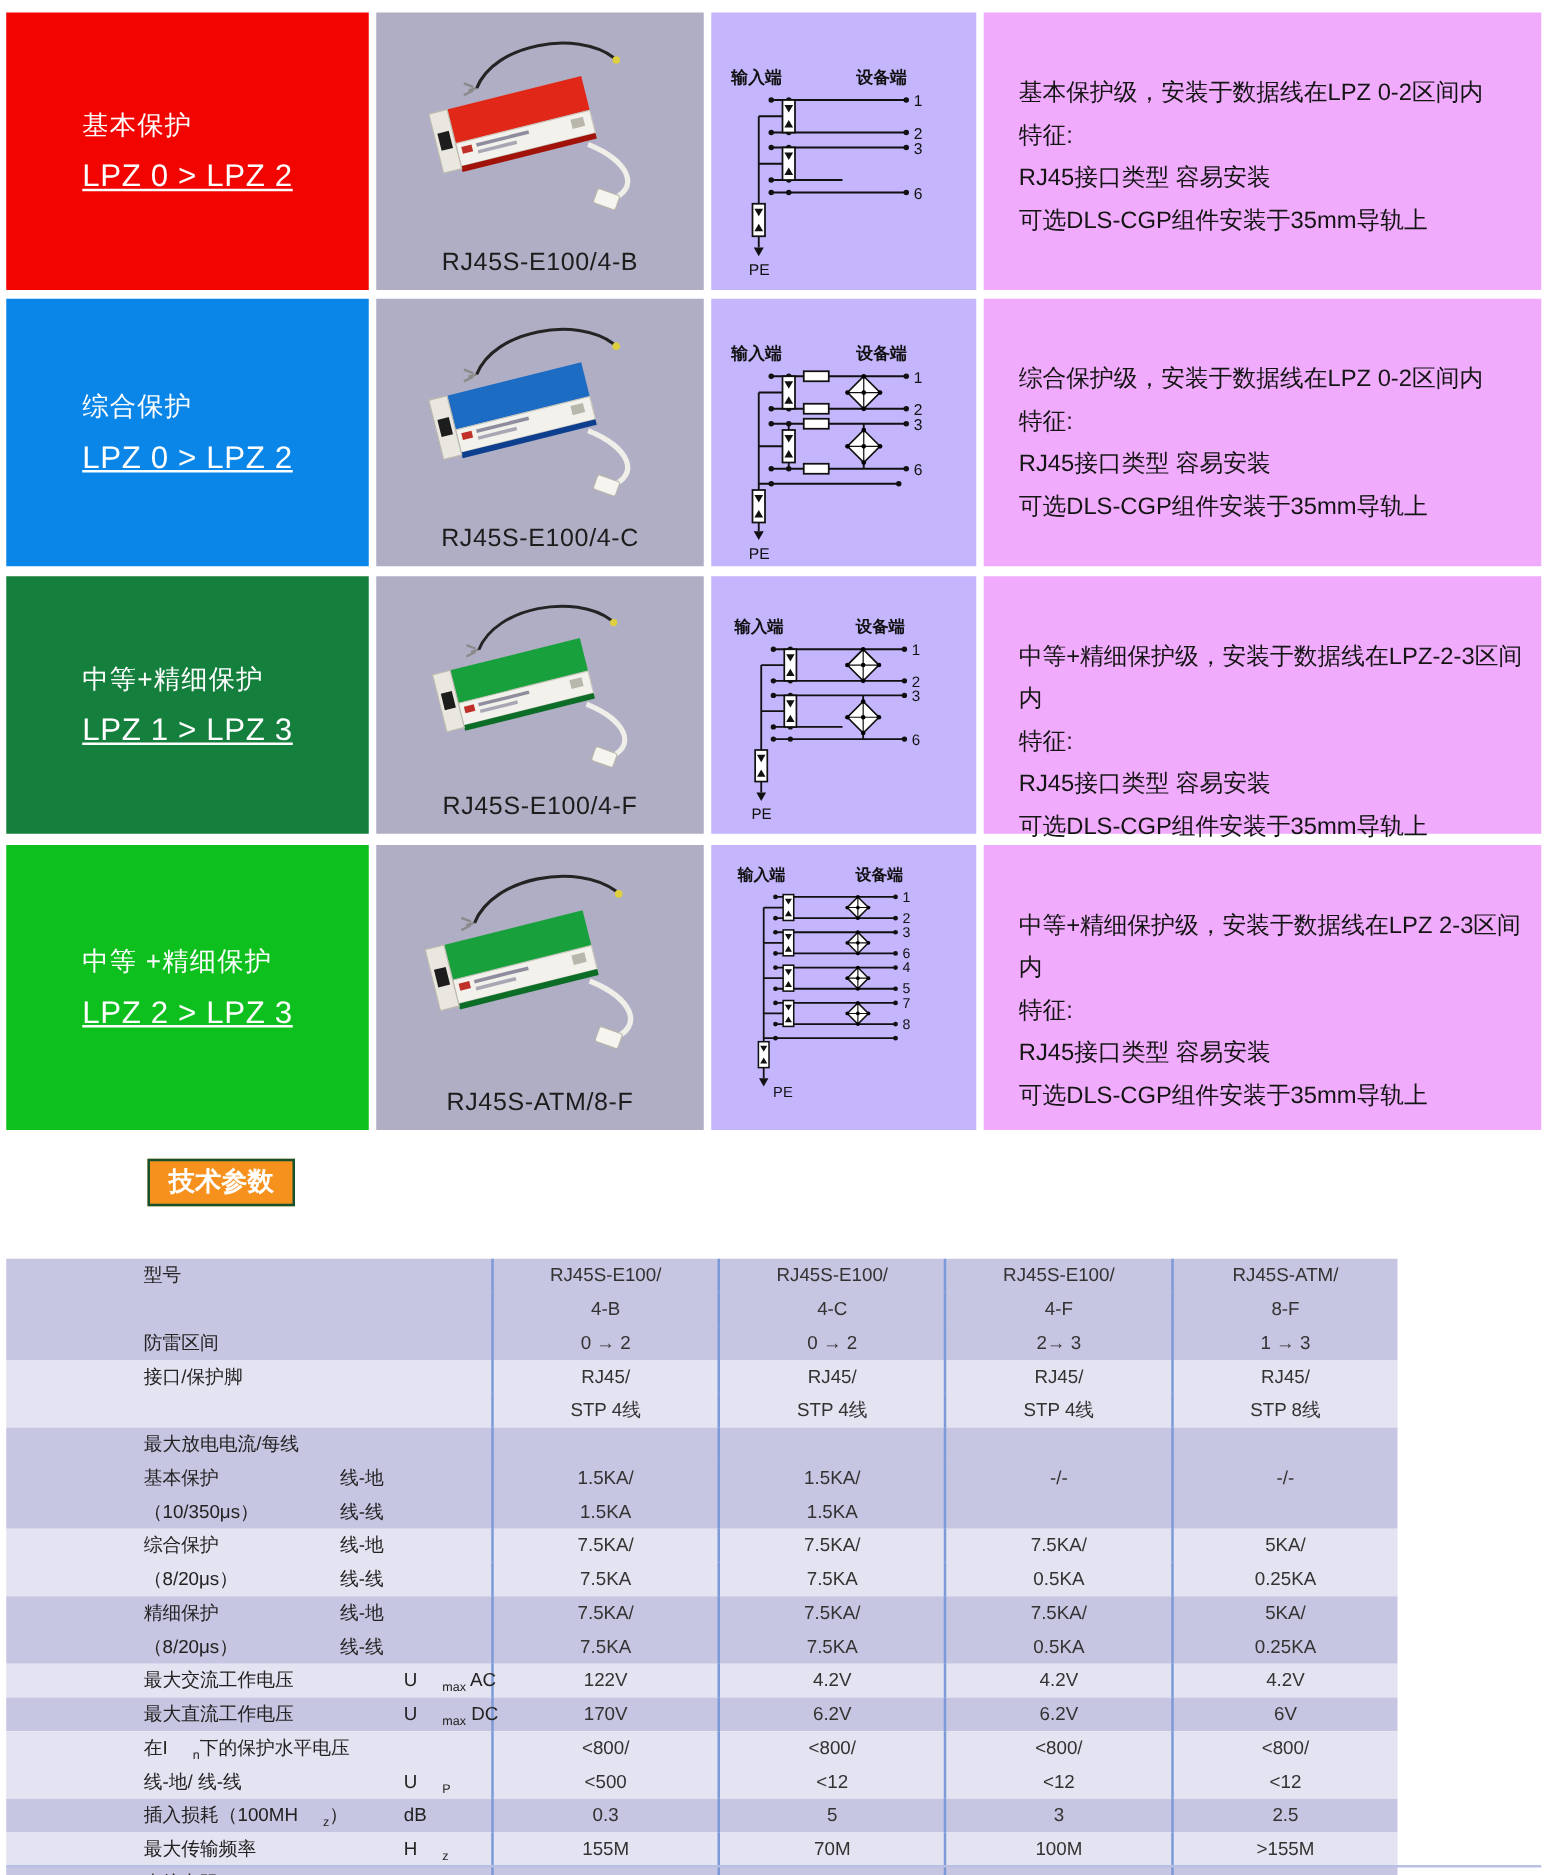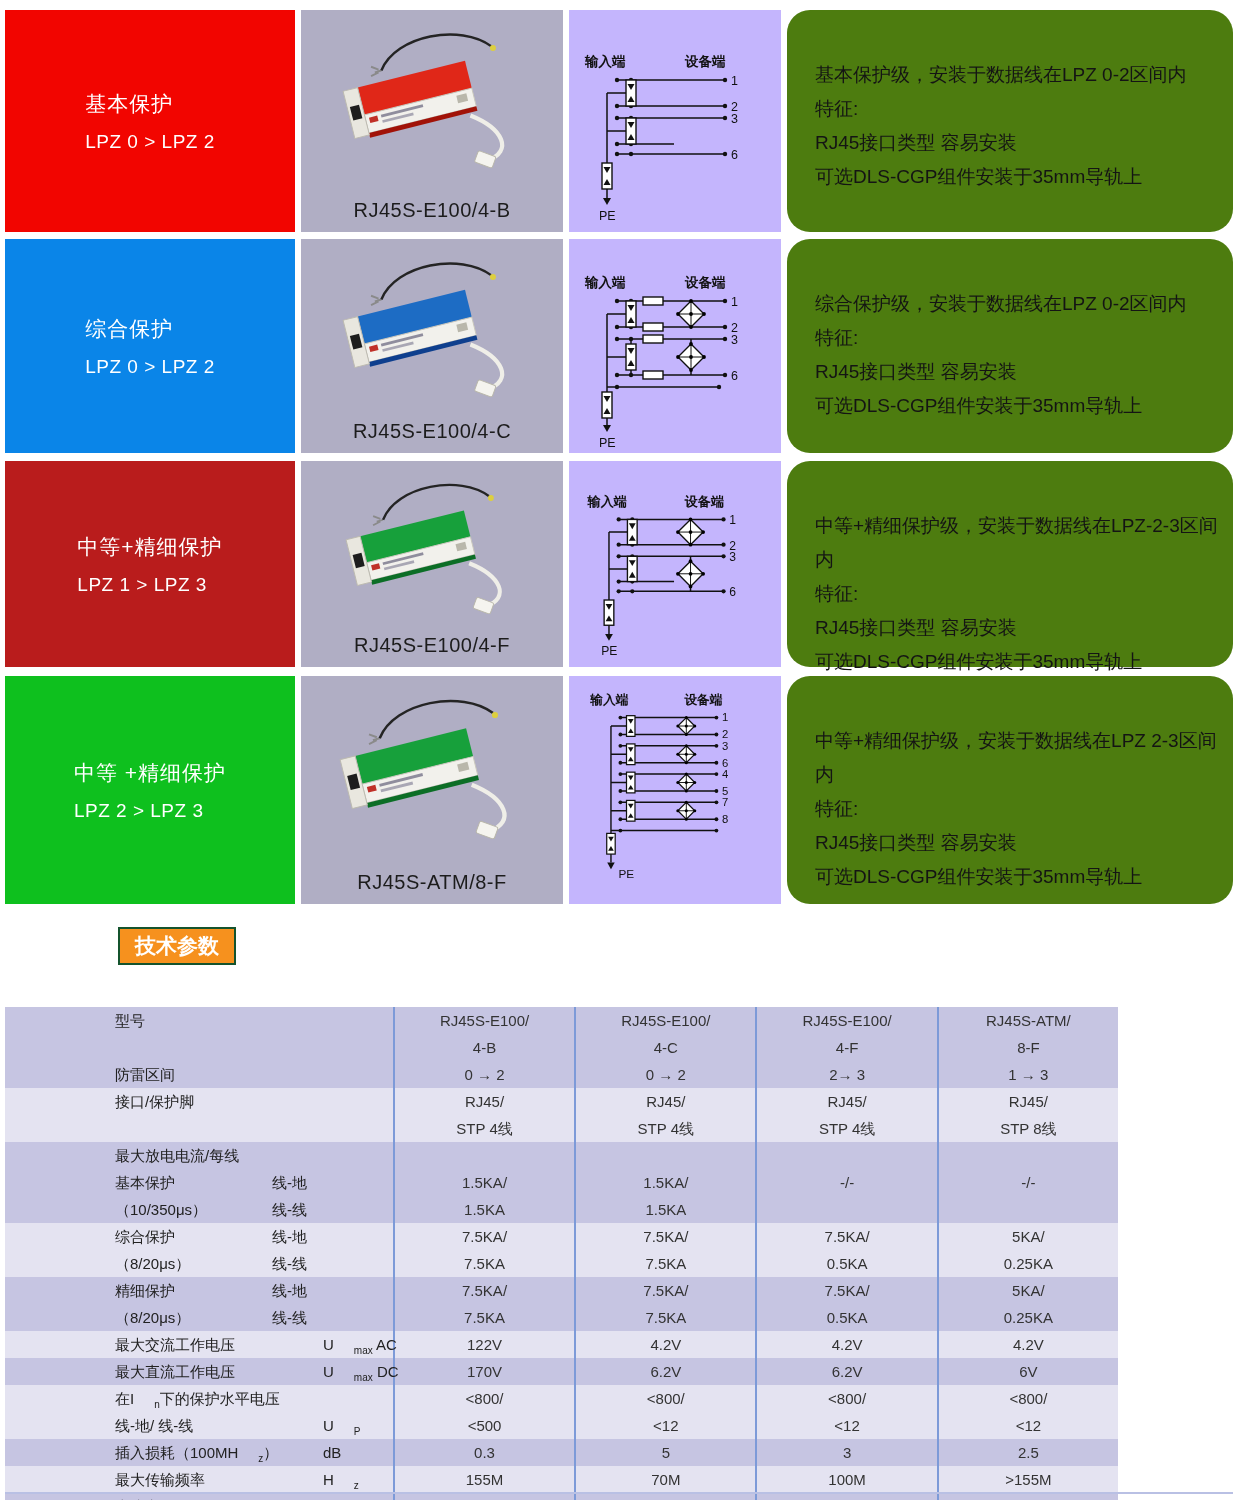--- a/index.html
+++ b/index.html
@@ -9,33 +9,33 @@
   
   .prow{position:absolute;left:5px;width:1228px;display:flex;gap:6px;}
   .prow.r0{top:10px;height:222px}
   .prow.r1{top:239px;height:214px}
   .prow.r2{top:461px;height:206px}
   .prow.r3{top:676px;height:228px}
 
   .c-level{width:290px;display:flex;align-items:center;justify-content:center;color:#fff;}
   .level-inner{text-align:left;}
   .grade{font-size:21px;letter-spacing:1px;}
-  .zone{font-size:19px;margin-top:13px;letter-spacing:.5px;}
+  .zone{font-size:25px;margin-top:13px;letter-spacing:.5px;text-decoration:underline;}
 
   .c-photo{width:262px;background:#b0aec4;display:flex;flex-direction:column;align-items:center;}
   .c-photo svg{display:block;margin-top:8px;}
   .model{margin-top:auto;margin-bottom:10px;font-size:20px;color:#1c1c1c;letter-spacing:.5px;}
 
   .c-circuit{width:212px;background:#c4b5fd;display:flex;align-items:flex-end;justify-content:center;}
   .c-circuit svg{display:block;}
   .c-circuit text{fill:#111;}
   .cw{stroke:#111;stroke-width:1.5;fill:none;}
   .cd{fill:#111;}
 
-  .c-desc{flex:1;background:#4d7c0f;padding:48px 10px 0 28px;box-sizing:border-box;border-radius:23px;}
+  .c-desc{flex:1;background:#f0abfc;padding:48px 10px 0 28px;box-sizing:border-box;}
   .c-desc p{margin:0;font-size:19px;line-height:34px;color:#141414;}
 
   
   .badge{position:absolute;left:118px;top:927px;background:#f6911e;border:2px solid #14532d;
          color:#fff;font-size:21px;font-weight:700;line-height:34px;padding:0 15px;}
 
   .ttable{position:absolute;left:5px;top:1007px;width:1113px;font-size:15px;color:#2b2b2b;}
   .band.d{background:#c6c5e2;}
   .band.l{background:#e4e3f1;}
   .tl{display:flex;height:27px;line-height:27px;}
@@ -226,21 +226,21 @@
   </div>
   <div class="c-desc">
     <p>综合保护级，安装于数据线在LPZ 0-2区间内</p>
     <p>特征:</p>
     <p>RJ45接口类型 容易安装</p>
     <p>可选DLS-CGP组件安装于35mm导轨上</p>
   </div>
 </div>
 
 <div class="prow r2">
-  <div class="c-level" style="background: #b91c1c;">
+  <div class="c-level" style="background: #15803d;">
     <div class="level-inner">
       <div class="grade">中等+精细保护</div>
       <div class="zone">LPZ 1 &gt; LPZ 3</div>
     </div>
   </div>
   <div class="c-photo">
     <svg viewBox="0 0 218 160" width="218" height="145">
       <path d="M48,58 L55,56 M44,52 L52,55 M44,62 L52,58" stroke="#8a8a8a" stroke-width="2" fill="none"></path>
       <path d="M55,56 C70,18 140,6 172,30" stroke="#242424" stroke-width="2.6" fill="none"></path>
       <circle cx="174" cy="32" r="3.2" fill="#ddcf3f"></circle>

